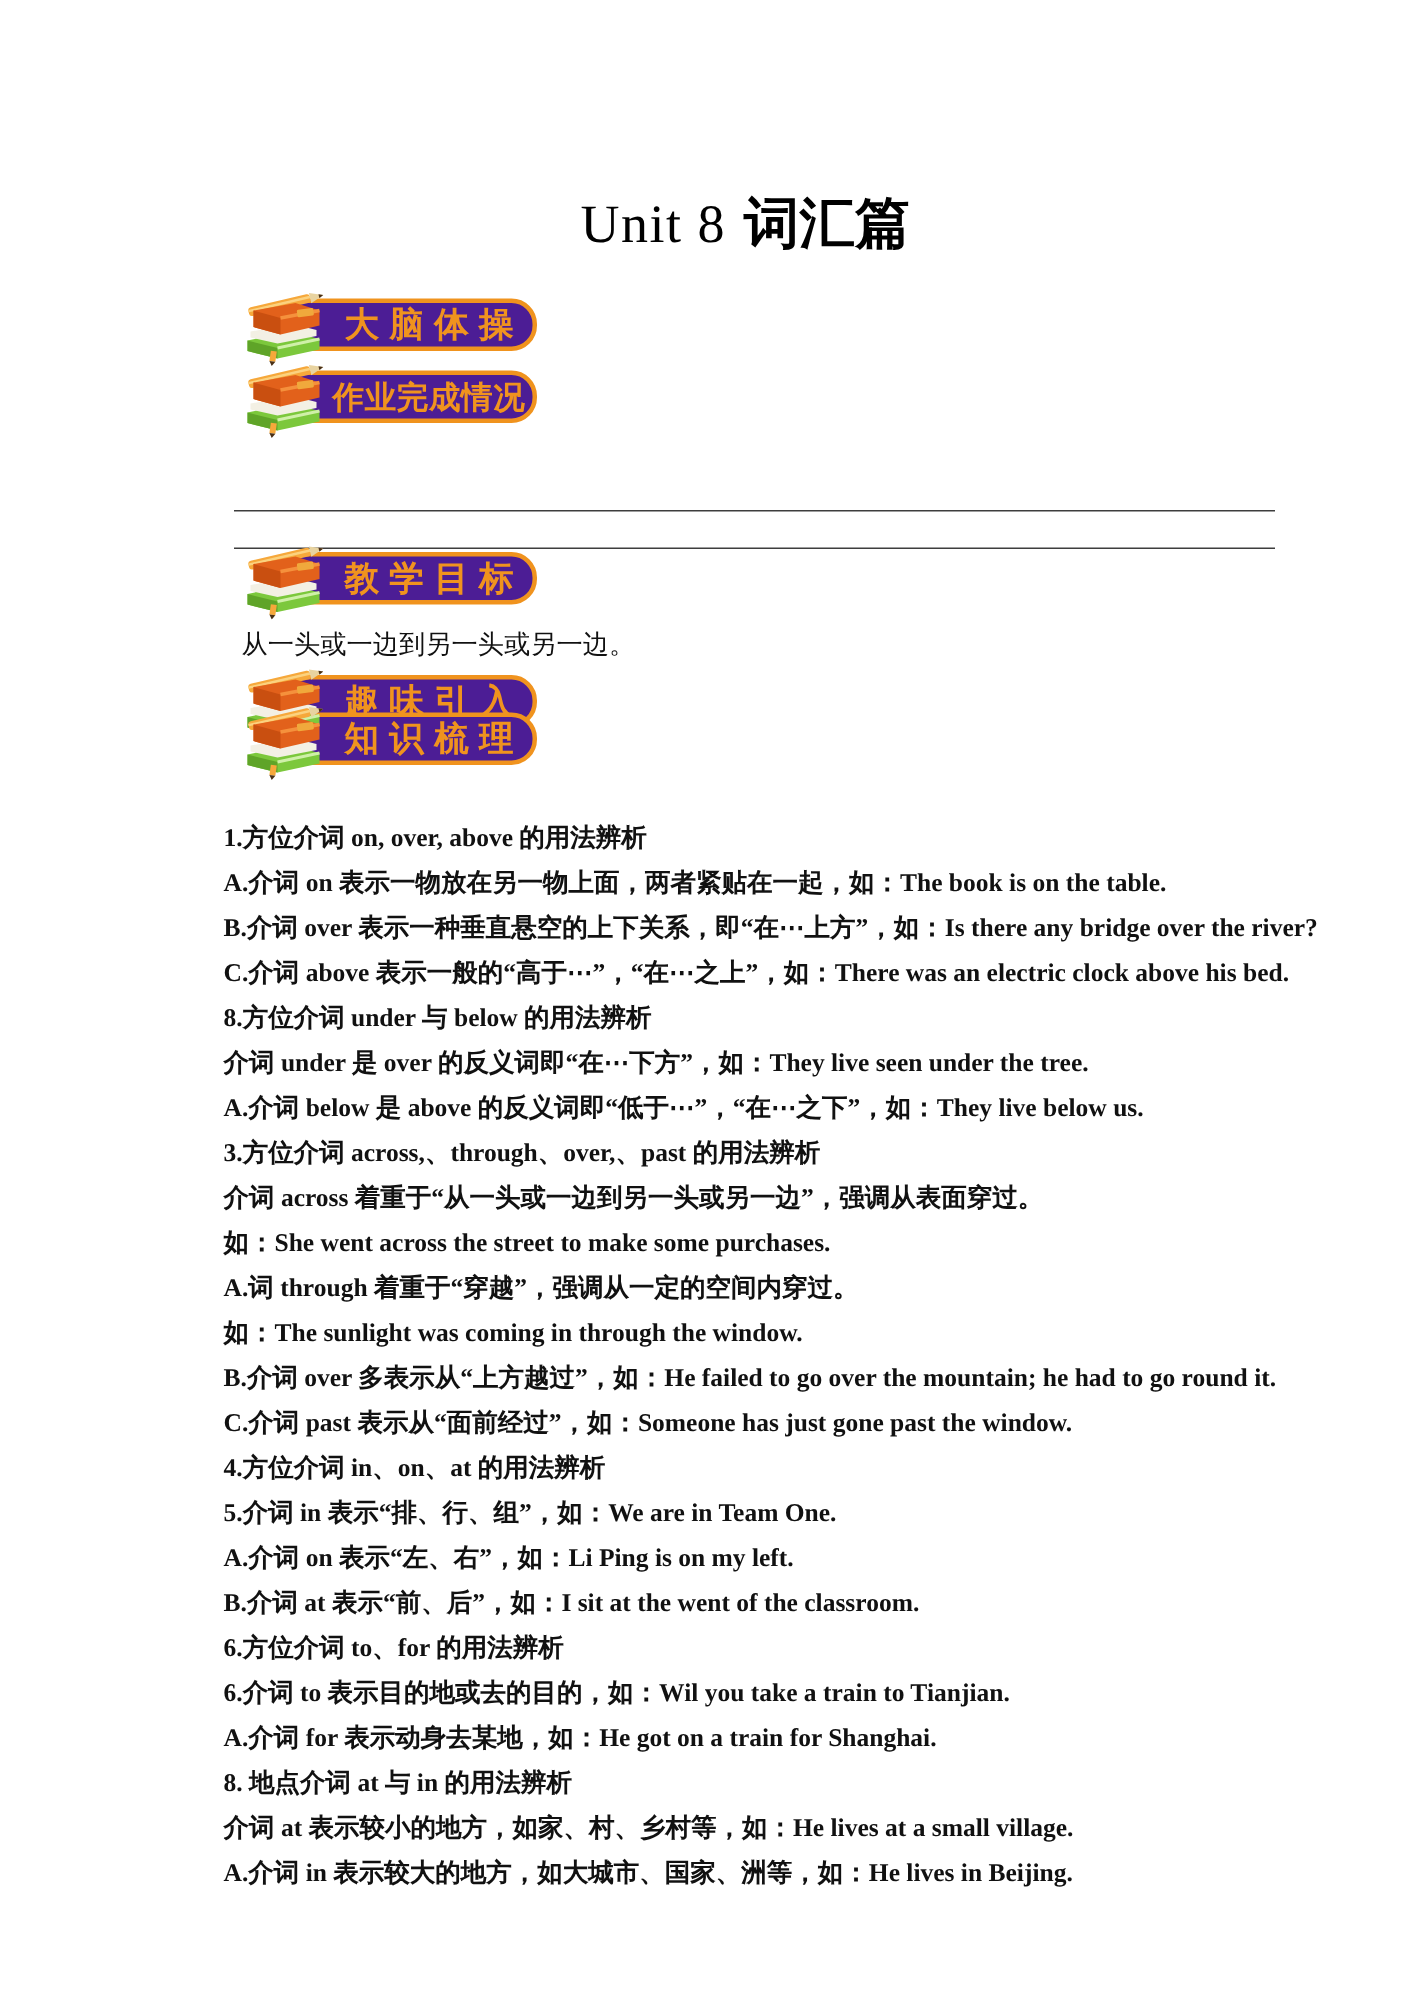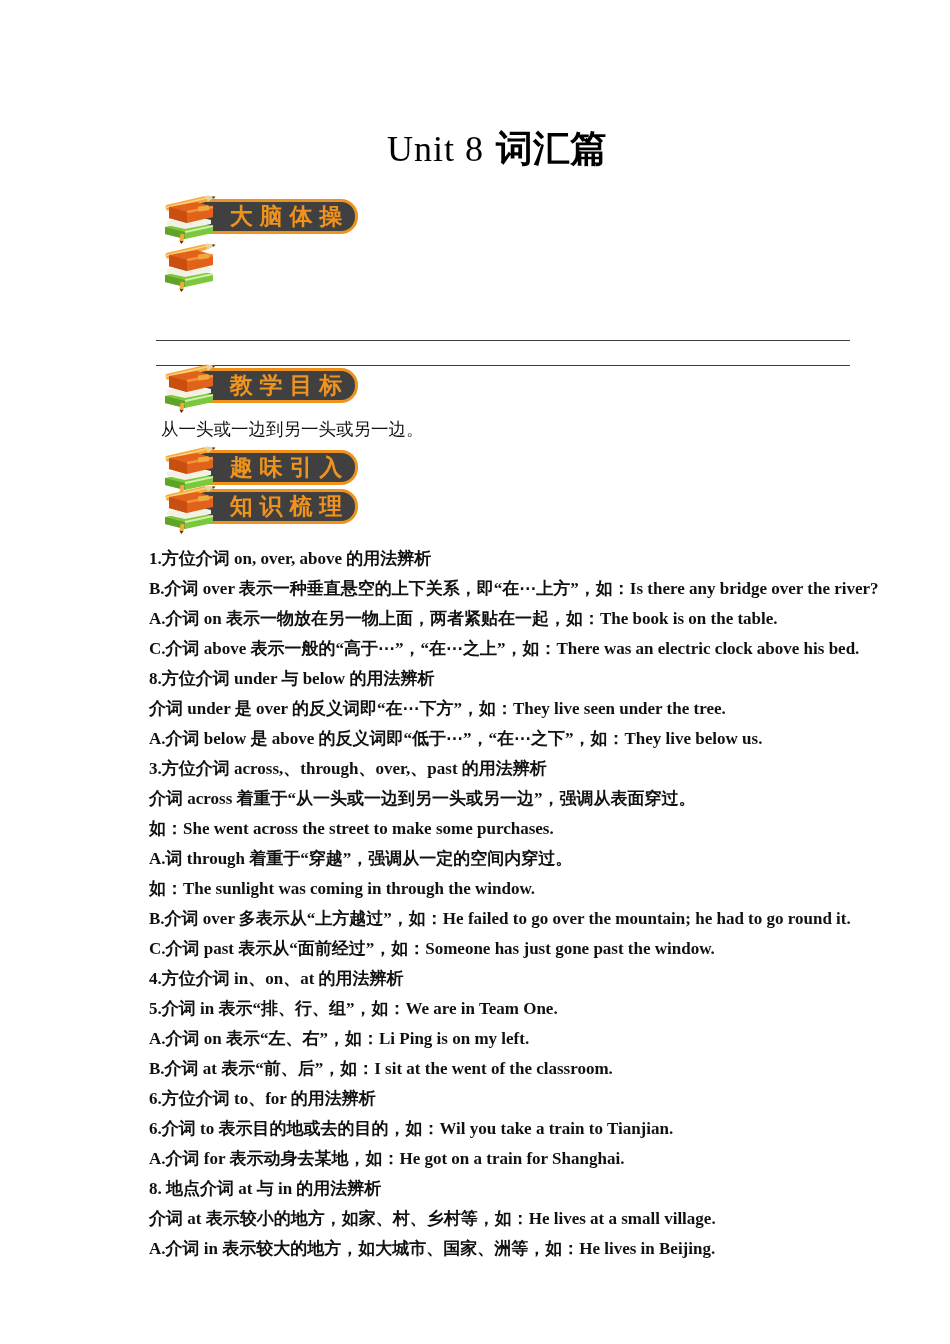--- a/index.html
+++ b/index.html
@@ -55,29 +55,29 @@
   .badge {
     position: absolute;
     left: 112px;
     width: 320px;
     height: 52px;
   }
   .badge:nth-child(1) { top: 176px; }
   .badge:nth-child(2) { top: 224px; }
   .badge:nth-child(3) { top: 345px; }
   .badge:nth-child(4) { top: 427px; }
-  .badge:nth-child(5) { top: 466px; }
+  .badge:nth-child(5) { top: 452px; }
 
   .badge-pill {
     position: absolute;
     left: 26px;
     top: 7px;
     width: 172px;
     height: 35px;
-    background: #404040;
+    background: #4c1d95;
     border: 3px solid var(--accent, #F0931E);
     border-radius: 17px;
     display: flex;
     align-items: center;
     justify-content: center;
     padding-left: 28px;
     z-index: 1;
   }
   .badge-label {
     font-family: "Liberation Sans", "DejaVu Sans", sans-serif;
@@ -162,20 +162,23 @@
           <rect x="38" y="14" width="11" height="5" rx="1" fill="#F0A93C" transform="rotate(-8 43 16)"></rect>
 
           <g transform="rotate(8 22 46)">
             <rect x="20" y="42" width="4" height="7" fill="#F6A83B"></rect>
             <polygon points="20,49 24,49 22,52" fill="#4A3016"></polygon>
           </g>
         </svg>
       </span>
     </div>
       <div class="badge">
+      <span class="badge-pill">
+          <span class="badge-label tight">作业完成情况</span>
+        </span>
       <span class="badge-icon">
         <svg viewBox="0 0 60 52" xmlns="http://www.w3.org/2000/svg">
 
           <g transform="rotate(-13 28 10)">
             <rect x="5" y="8" width="42" height="6" rx="2" fill="#F6A83B"></rect>
             <rect x="5" y="9.5" width="42" height="1.6" fill="#FBD27F"></rect>
             <polygon points="47,7.5 56,11 47,14.5" fill="#E8D3A0"></polygon>
             <polygon points="53,9.8 56,11 53,12.6" fill="#4A3016"></polygon>
           </g>
 
@@ -295,22 +298,22 @@
     </div>
     </div>
 
   <div class="answer-line line-1"></div>
   <div class="answer-line line-2"></div>
 
   <p class="objective">从一头或一边到另一头或另一边。</p>
 
   <div class="body-lines">
       <div class="body-line">1.方位介词 on, over, above 的用法辨析</div>
+      <div class="body-line">A.介词 on 表示一物放在另一物上面，两者紧贴在一起，如：The book is on the table.</div>
       <div class="body-line">B.介词 over 表示一种垂直悬空的上下关系，即“在⋯上方”，如：Is there any bridge over the river?</div>
-      <div class="body-line">A.介词 on 表示一物放在另一物上面，两者紧贴在一起，如：The book is on the table.</div>
       <div class="body-line">C.介词 above 表示一般的“高于⋯”，“在⋯之上”，如：There was an electric clock above his bed.</div>
       <div class="body-line">8.方位介词 under 与 below 的用法辨析</div>
       <div class="body-line">介词 under 是 over 的反义词即“在⋯下方”，如：They live seen under the tree.</div>
       <div class="body-line">A.介词 below 是 above 的反义词即“低于⋯”，“在⋯之下”，如：They live below us.</div>
       <div class="body-line">3.方位介词 across,、through、over,、past 的用法辨析</div>
       <div class="body-line">介词 across 着重于“从一头或一边到另一头或另一边”，强调从表面穿过。</div>
       <div class="body-line">如：She went across the street to make some purchases.</div>
       <div class="body-line">A.词 through 着重于“穿越”，强调从一定的空间内穿过。</div>
       <div class="body-line">如：The sunlight was coming in through the window.</div>
       <div class="body-line">B.介词 over 多表示从“上方越过”，如：He failed to go over the mountain; he had to go round it.</div>

